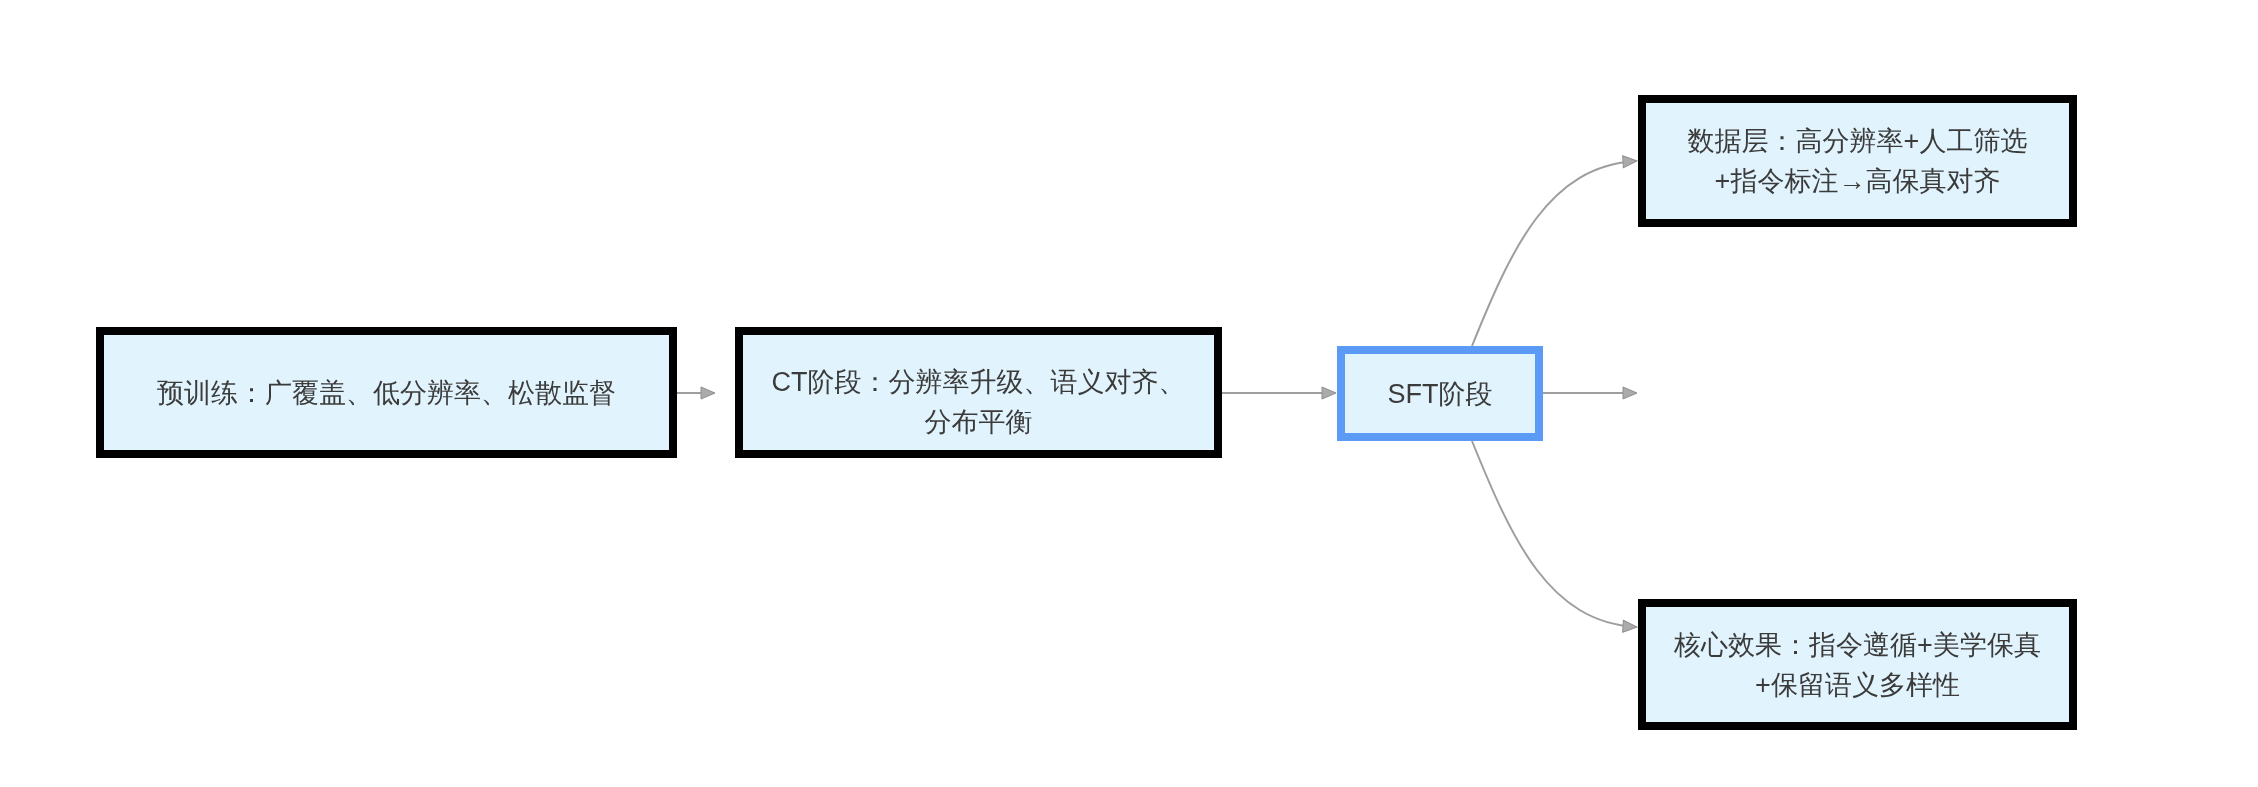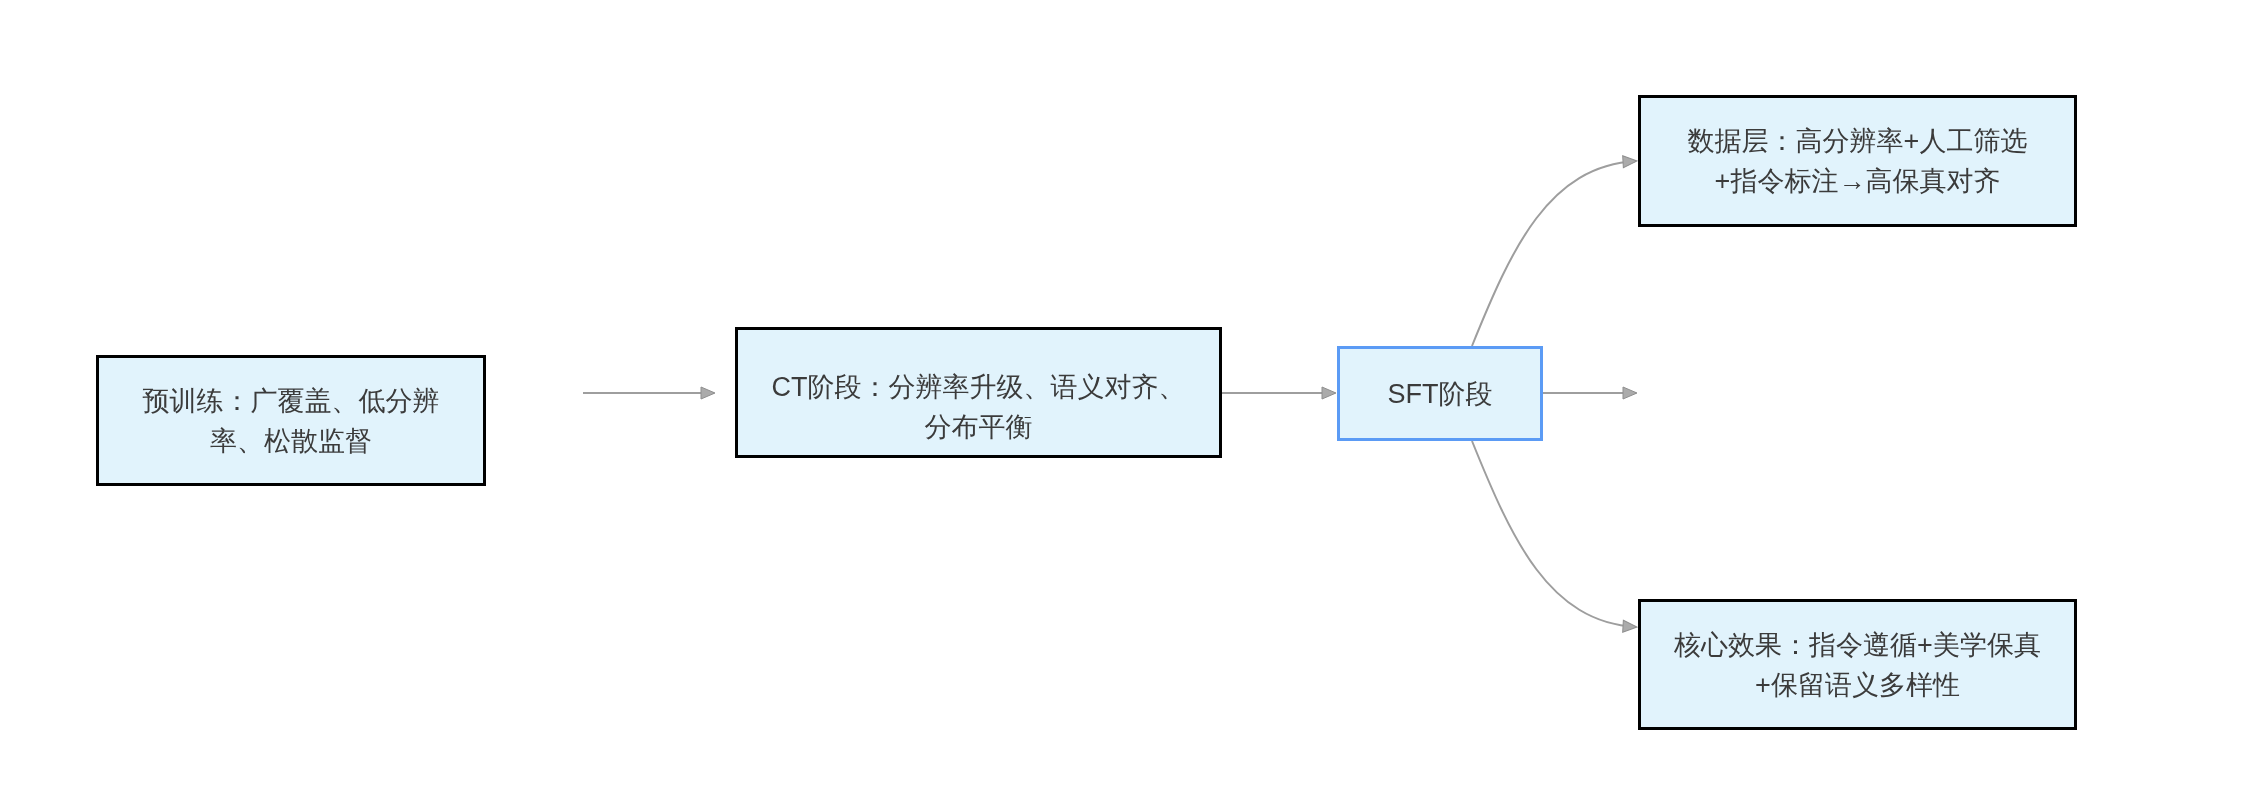--- a/index.html
+++ b/index.html
@@ -20,39 +20,39 @@
     left: 0;
     top: 0;
     width: 2258px;
     height: 787px;
     pointer-events: none;
   }
   .node {
     position: absolute;
     box-sizing: border-box;
     background: #e1f3fc;
-    border: 3px solid #000000;
+    border: 8px solid #000000;
     display: flex;
     align-items: center;
     justify-content: center;
     text-align: center;
     color: #3b3b3b;
     font-size: 27px;
     line-height: 40px;
     padding: 8px 26px;
   }
   .node--sft {
     border-color: #5b9bf5;
     padding: 8px 24px;
   }
   .node span {
     display: inline-block;
   }
   
-  .node--pretrain   { left: 96px;   top: 327px; width: 390px; height: 131px; margin-top: 28px; }
+  .node--pretrain   { left: 96px;   top: 327px; width: 581px; height: 131px; }
   .node--ct         { left: 735px;  top: 327px; width: 487px; height: 131px; align-items: flex-end; }
   .node--sft        { left: 1337px; top: 346px; width: 206px; height: 95px;  }
   .node--data       { left: 1638px; top: 95px;  width: 439px; height: 132px; }
   .node--optim      { left: 1638px; top: 327px; width: 439px; height: 132px; }
   .node--core       { left: 1638px; top: 561px; width: 439px; height: 131px; margin-top: 38px; }
 </style>
 </head>
 <body>
 
 <div class="canvas">

